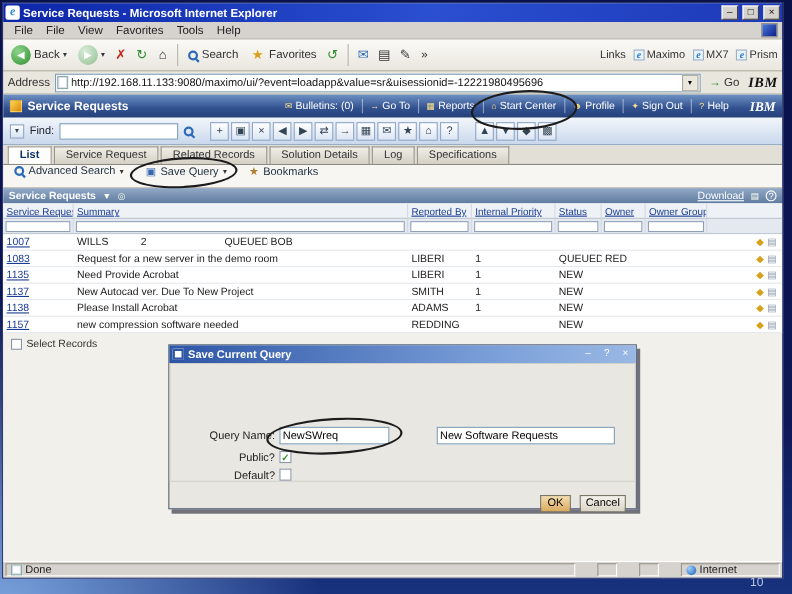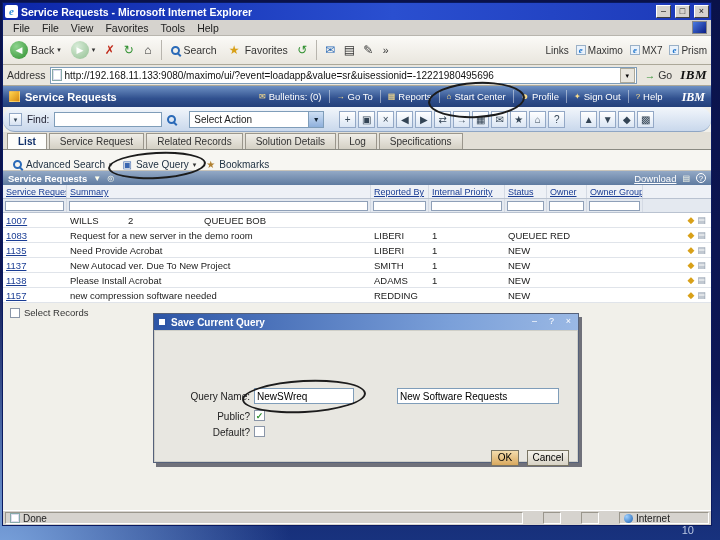--- a/index.html
+++ b/index.html
@@ -68,40 +68,40 @@
   .mx-title { display:flex; align-items:center; gap:5px; color:#fff; font-size:11px; font-weight:bold; white-space:nowrap; }
   .mx-title-ic { width:11px; height:11px; background:linear-gradient(135deg,#ffd34d,#d88a10); border:1px solid #fff3; }
   .mx-nav { margin-left:auto; display:flex; align-items:center; color:#fff; font-size:9.5px; }
   .nav-item { position:relative; display:flex; align-items:center; gap:3px; padding:1px 7px;
     border-right:1px solid rgba(255,255,255,.45); white-space:nowrap; }
   .nav-item:last-of-type { border-right:none; }
   .nav-ic { font-size:8px; color:#ffe08a; }
   .mx-brand { color:#fff; font:bold italic 12px/14px "Liberation Serif",serif; padding-left:6px; }
 
   .mx-toolbar { height:25px; flex:0 0 25px; display:flex; align-items:center; gap:5px; padding:0 6px;
-    background:linear-gradient(180deg,#f2f6fb,#c9d8ec); border-bottom:1px solid #8fa6c4;border-radius:12px; }
+    background:linear-gradient(180deg,#f2f6fb,#c9d8ec); border-bottom:1px solid #8fa6c4; }
   .find-dd { width:13px; height:13px; background:linear-gradient(180deg,#fff,#d6e2f2); border:1px solid #93a8c6;
     font-size:7px; line-height:12px; text-align:center; color:#345; }
   .find-label { font-size:10px; color:#223; }
   .find-input { width:108px; height:15px; border:1px solid #7f9db9; background:#fff; font-size:10px; padding:0 2px; }
   .select-box { width:135px; height:17px; background:#fff; border:1px solid #7f9db9; display:flex; align-items:center;
     font-size:10px; color:#222; padding-left:4px; margin-left:8px; }
   .select-box .dd { margin-left:auto; width:15px; height:15px; border-left:1px solid #7f9db9; text-align:center;
     font-size:7px; line-height:15px; color:#123; background:linear-gradient(180deg,#cfe0f4,#8fb0dc); }
   .ic-strip { display:flex; gap:2px; margin-left:10px; }
   .mx-ic { width:17px; height:17px; border:1px solid #93a8c6; background:linear-gradient(180deg,#ffffff,#dbe6f4);
     font-size:10px; line-height:15px; text-align:center; color:#345; }
 
   .mx-tabs { height:18px; flex:0 0 18px; display:flex; align-items:flex-end; gap:2px; padding:2px 4px 0;
     background:#e2dfd6; border-bottom:1px solid #8a8a82; }
   .tab { font-size:10px; color:#333; padding:2px 10px; border:1px solid #9a968c; border-bottom:none;
     background:linear-gradient(180deg,#f0eee8,#d4d0c4); white-space:nowrap; }
   .tab.active { background:#fdfdfb; font-weight:bold; color:#10306a; }
 
-  .mx-subbar { height:21px; flex:0 0 21px; display:flex; align-items:flex-end; gap:10px; padding:0 10px;
+  .mx-subbar { height:21px; flex:0 0 21px; display:flex; align-items:flex-start; gap:20px; padding:0 10px;
     background:#f7f6f2; border-bottom:1px solid #c8c4ba; font-size:10px; color:#234; }
   .sub-item { position:relative; display:flex; align-items:center; gap:4px; white-space:nowrap; }
   .disk-ic { color:#3a66b0; font-size:10px; }
   .book-ic { color:#b08030; font-size:10px; }
 
   .mx-tablebar { height:14px; flex:0 0 14px; display:flex; align-items:center; gap:6px; padding:0 5px;
     background:linear-gradient(180deg,#93a9c6,#5f7ba0); color:#fff; font-size:9.5px; }
   .tablebar-title { font-weight:bold; }
   .tb-mini { font-size:8px; color:#ffe; }
   .dl-link { margin-left:auto; text-decoration:underline; }
@@ -136,21 +136,21 @@
   .globe { width:9px; height:9px; border-radius:50%; background:radial-gradient(circle at 30% 30%,#9fd0ff,#1a5fb0); }
 
   
   .dialog { position:absolute; left:150px; top:227px; width:426px; height:150px; z-index:40;
     background:#e8e7e1; border:1px solid #55617a; box-shadow:3px 4px 0 rgba(5,10,30,.55); }
   .dlg-title { height:16px; display:flex; align-items:center; gap:4px; padding:0 3px;
     background:linear-gradient(90deg,#2d55a6,#7ba0d9 70%,#9ab8e4); }
   .dlg-ic { width:10px; height:10px; background:#fff; box-shadow:inset 0 0 0 2px #2d55a6; flex:0 0 10px; }
   .dlg-title-text { flex:1; color:#fff; font-size:10px; font-weight:bold; }
   .dlg-btn { width:13px; height:12px; color:#fff; font-size:9px; line-height:11px; text-align:center; }
-  .dlg-body { position:relative; height:132px; box-shadow:inset 0 0 0 1px #cfcfc8; }
+  .dlg-body { position:relative; height:108px; box-shadow:inset 0 0 0 1px #cfcfc8; }
   .dlg-label { position:absolute; font-size:10px; color:#222; text-align:right; }
   .dlg-input { position:absolute; height:16px; border:1px solid #7f9db9; background:#fff; font-size:10px;
     padding:0 2px; font-family:"Liberation Sans",sans-serif; }
   .cb { position:absolute; width:11px; height:11px; background:#fff; border:1px solid #8a96a8;
     font-size:9px; line-height:10px; text-align:center; color:#2e8f2e; font-weight:bold; }
   .btn { position:absolute; height:16px; font-size:10px; text-align:center; border:1px solid #7a7664; line-height:14px; }
   #ok-btn { left:337px; top:120px; width:28px; background:linear-gradient(180deg,#f4ddad,#d9a95e); }
   #cancel-btn { left:373px; top:120px; width:42px; background:linear-gradient(180deg,#f4f2ec,#d8d3c5); }
 
   
@@ -281,24 +281,20 @@
           </span>
         </span>
         <span class="mx-brand">IBM</span>
       </div>
 
       <div class="mx-toolbar">
         <span class="find-dd">▾</span>
         <span class="find-label">Find:</span>
         <input class="find-input" style="">
         <span class="mag"></span>
-        <span class="select-box">
-          <span>Select Action</span>
-          <span class="dd">▼</span>
-        </span>
         <span class="ic-strip">
             <span class="mx-ic">+</span>
             <span class="mx-ic">▣</span>
             <span class="mx-ic">×</span>
             <span class="mx-ic">◀</span>
             <span class="mx-ic">▶</span>
             <span class="mx-ic">⇄</span>
             <span class="mx-ic">→</span>
             <span class="mx-ic">▦</span>
             <span class="mx-ic">✉</span>

